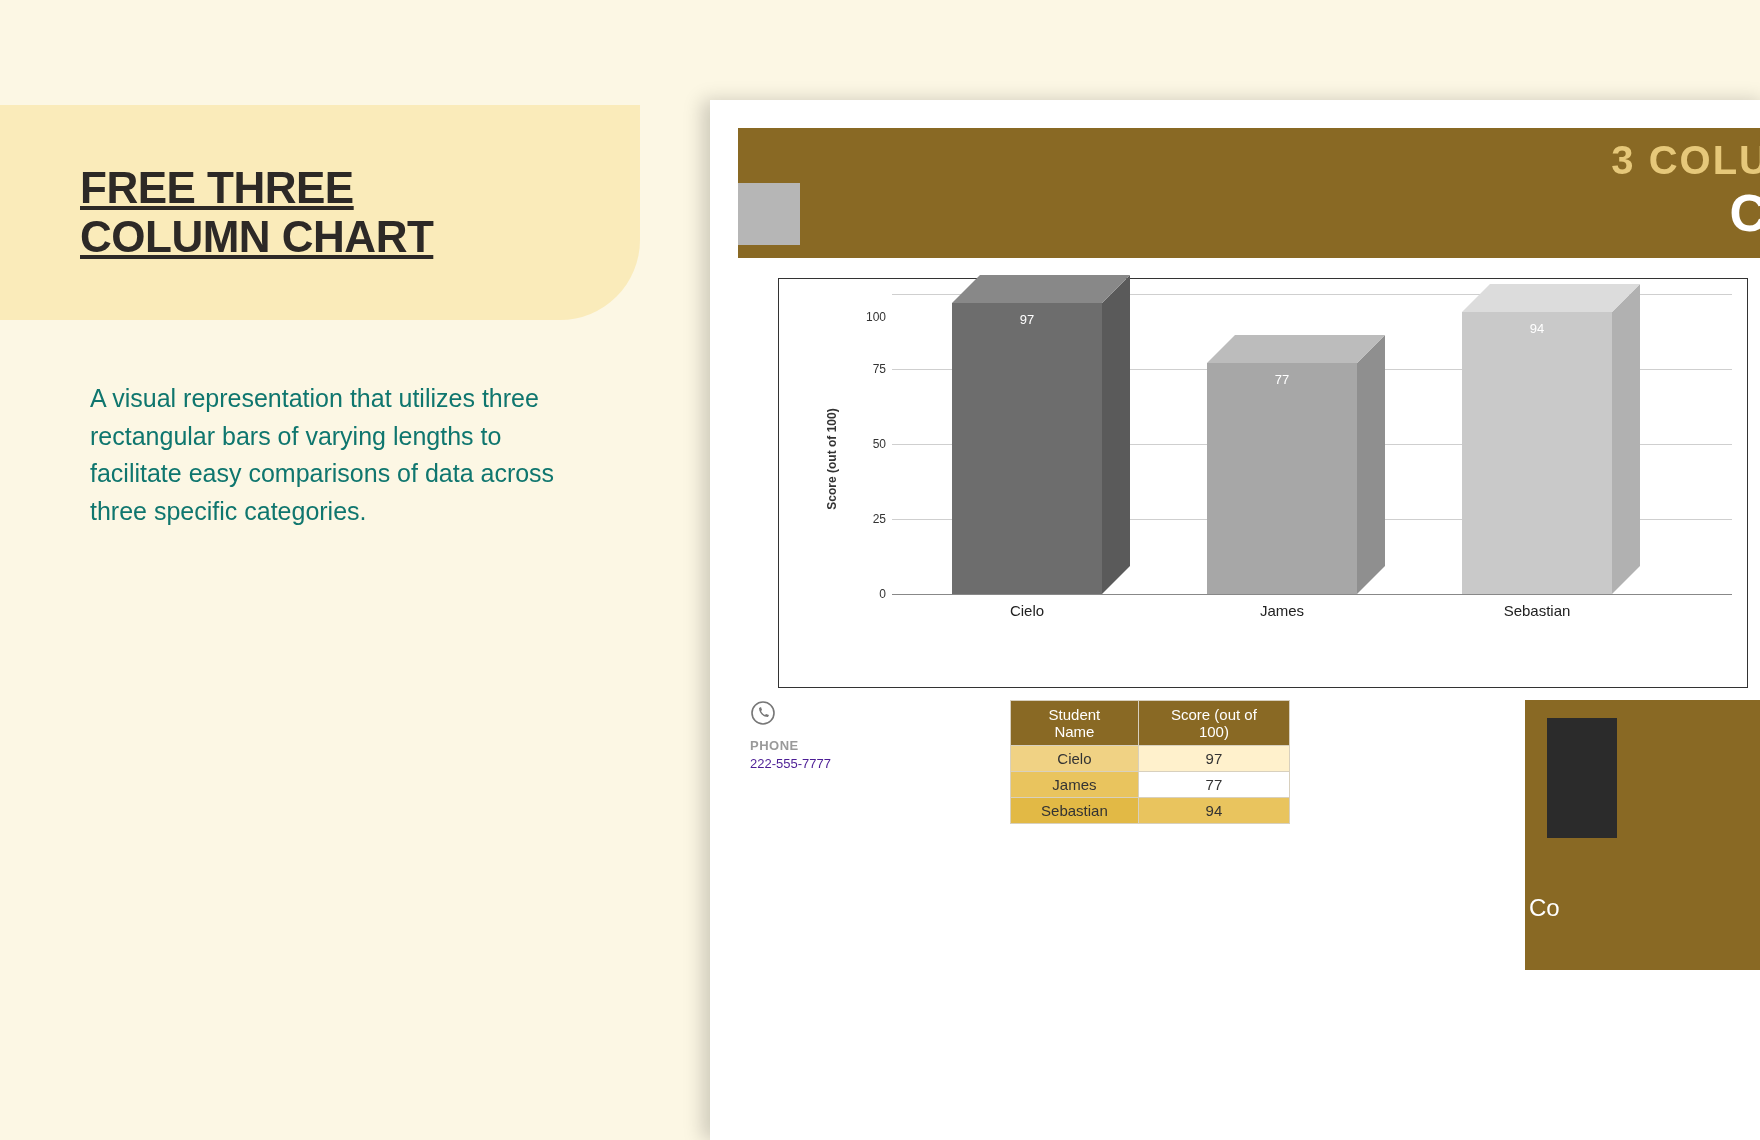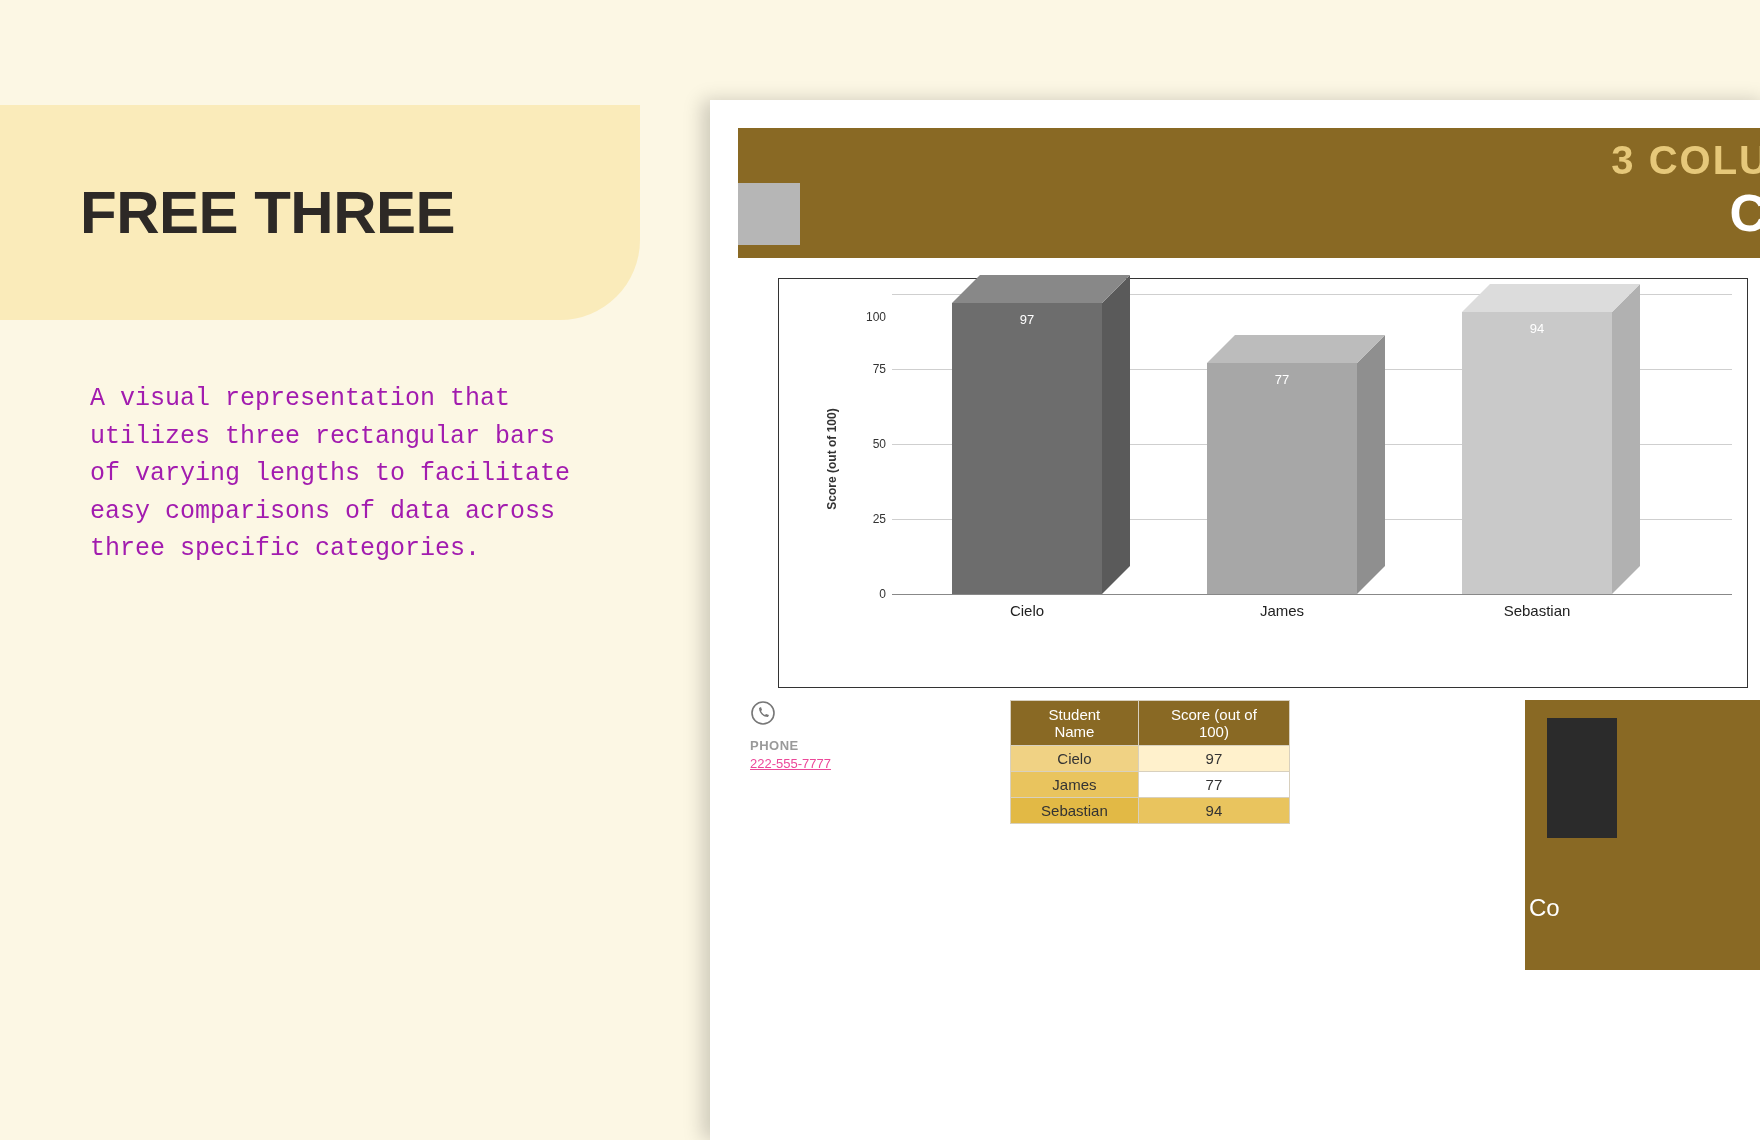--- a/index.html
+++ b/index.html
@@ -14,35 +14,35 @@
     height: 215px;
     background: #faebba;
     border-radius: 0 0 80px 0;
     padding: 40px 60px 40px 80px;
     display: flex;
     align-items: center;
   }
   .title-box h1 {
     font-family: "Arial Black", Arial, sans-serif;
     font-weight: 900;
-    font-size: 60px;
+    font-size: 44px;
     line-height: 1.1;
     color: #2d2926;
     letter-spacing: -0.5px;
+    text-decoration: underline;
   }
 
   .desc {
     position: absolute;
     left: 90px;
     top: 380px;
     width: 500px;
     font-size: 25px;
     line-height: 1.5;
-    color: #a21caf;
-    font-family: Liberation Mono, monospace;
+    color: #0f766e;
   }
 
   .doc {
     position: absolute;
     left: 710px;
     top: 100px;
     width: 1060px;
     height: 1040px;
     background: #ffffff;
     box-shadow: -8px 0 18px rgba(0,0,0,0.18);
@@ -205,21 +205,21 @@
     display: flex;
     align-items: center;
     justify-content: center;
   }
   .contact .lbl {
     font-weight: bold;
     color: #9a9a9a;
     letter-spacing: 0.5px;
     margin-bottom: 2px;
   }
-  .contact .val { color: #ec4899; line-height: 1.4; text-decoration: underline; }
+  .contact .val { color: #4c1d95; line-height: 1.4; }
 
   .data-table {
     position: absolute;
     left: 300px;
     top: 600px;
     width: 280px;
     font-size: 15px;
     border-collapse: collapse;
   }
   .data-table th {
@@ -270,20 +270,21 @@
     font-size: 24px;
     padding-left: 4px;
   }
 </style>
 </head>
 <body>
 
 <div class="title-box">
   <h1>
     <span>FREE THREE</span><br>
+    <span>COLUMN CHART</span>
   </h1>
 </div>
 
 <p class="desc">A visual representation that utilizes three rectangular bars of varying lengths to facilitate easy comparisons of data across three specific categories.</p>
 
 <div class="doc">
 
   <div class="doc-header">
     <div class="gray-sq"></div>
     <div class="big">

